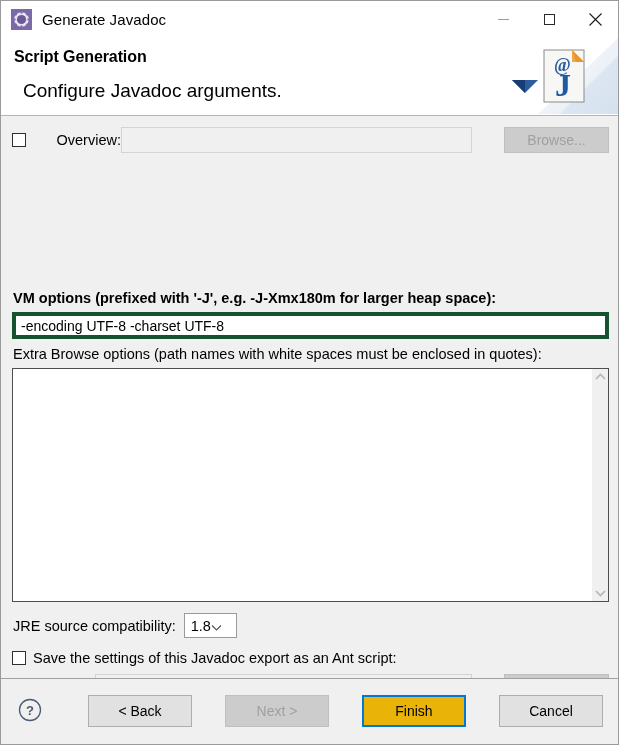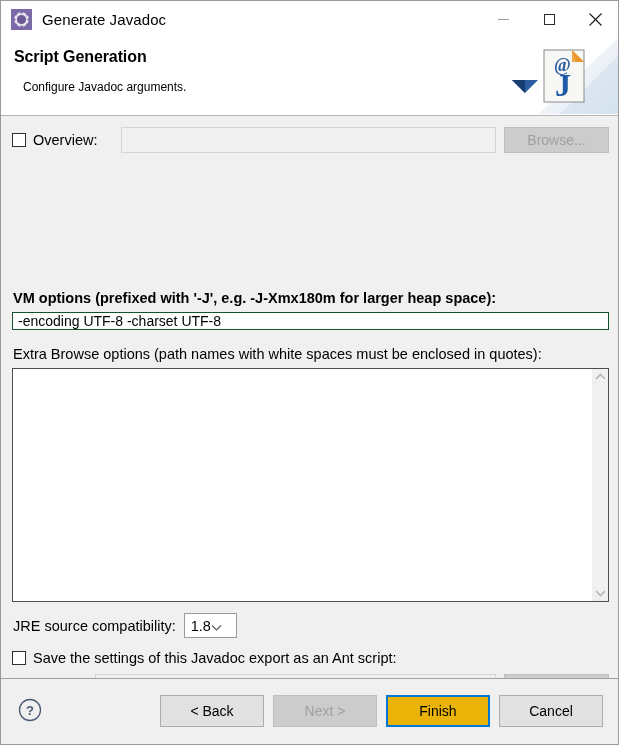--- a/index.html
+++ b/index.html
@@ -96,21 +96,21 @@
     top: 10px;
     font-size: 16px;
     font-weight: bold;
     color: #000000;
     letter-spacing: -0.1px;
   }
   .header-sub {
     position: absolute;
     left: 22px;
     top: 42px;
-    font-size: 12px;
+    font-size: 19px;
     color: #000000;
   }
   .header-banner {
     position: absolute;
     right: 0;
     top: 0;
     width: 120px;
     height: 76px;
   }
 
@@ -153,37 +153,38 @@
     color: #000;
     overflow: hidden;
     white-space: nowrap;
   }
   .textfield.disabled {
     background: #f0f0f0;
     border: 1px solid #d4d4d4;
     color: #8d8d8d;
   }
   .textfield.focused {
-    border: 1px solid #14532d;
-    background: #ffffff;
-    height: 18px;
+    border: 4px solid #14532d;
+    background: #ffffff;
+    height: 27px;
   }
 
   
   .btn {
     box-sizing: border-box;
     background: #e1e1e1;
     border: 1px solid #adadad;
     font-family: "Liberation Sans", sans-serif;
     font-size: 14px;
     color: #000;
     display: flex;
     align-items: center;
     justify-content: center;
     padding: 0;
+    margin-left: 24px;
   }
   .btn.disabled {
     background: #cccccc;
     border: 1px solid #bfbfbf;
     color: #a0a0a0;
   }
   .btn.default {
     border: 2px solid #0078d7;
     background: #eab308;
   }
@@ -196,21 +197,21 @@
 
   
   .overview-row {
     position: absolute;
     left: 11px;
     top: 11px;
     width: 597px;
     display: flex;
     align-items: center;
   }
-  .overview-row .cb-label { width: 88px; margin-left: 7px; }
+  .overview-row .cb-label { width: 88px; margin-left: 7px; text-align: right; }
   .overview-field {
     flex: 1 1 auto;
     height: 26px;
     margin-right: 8px;
   }
 
   
   .vm-label {
     position: absolute;
     left: 12px;

